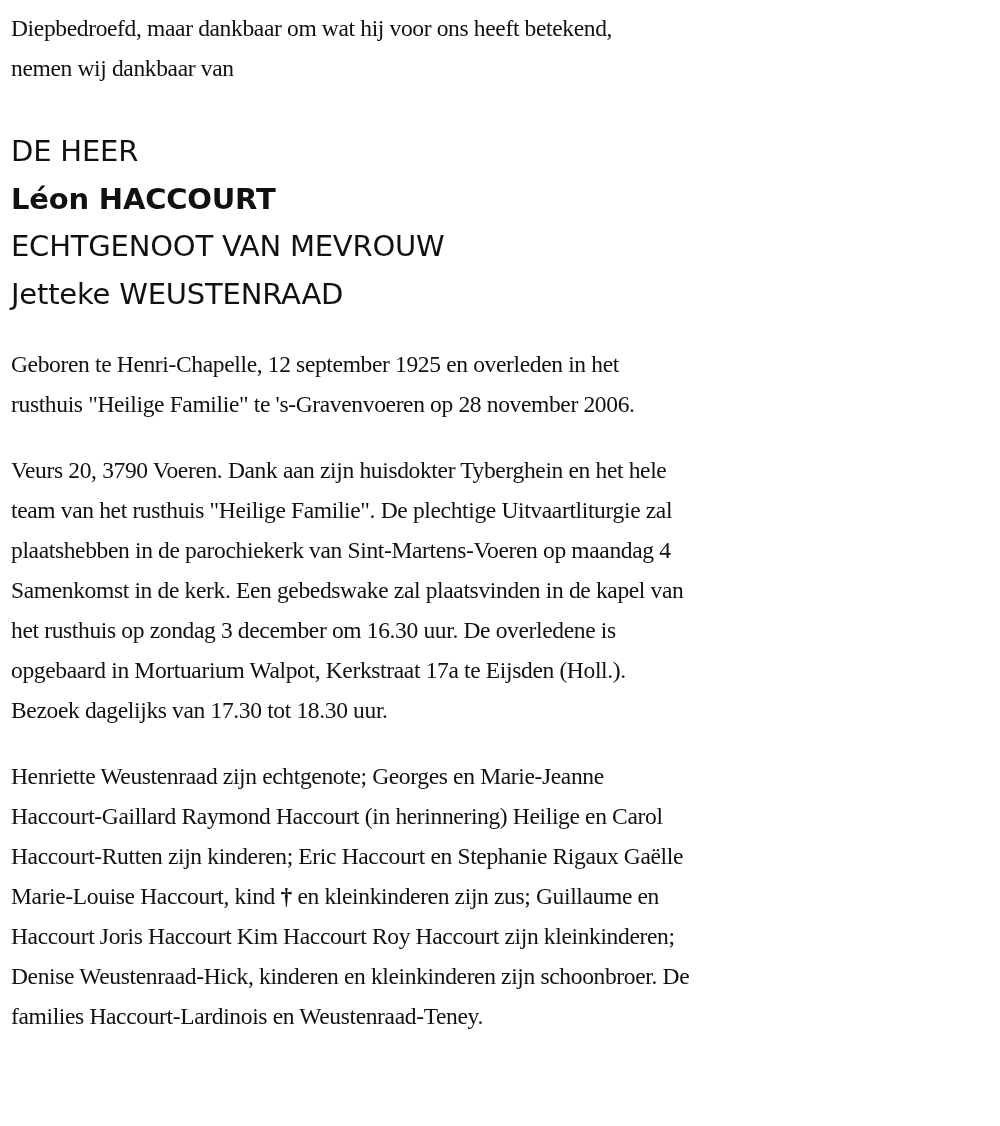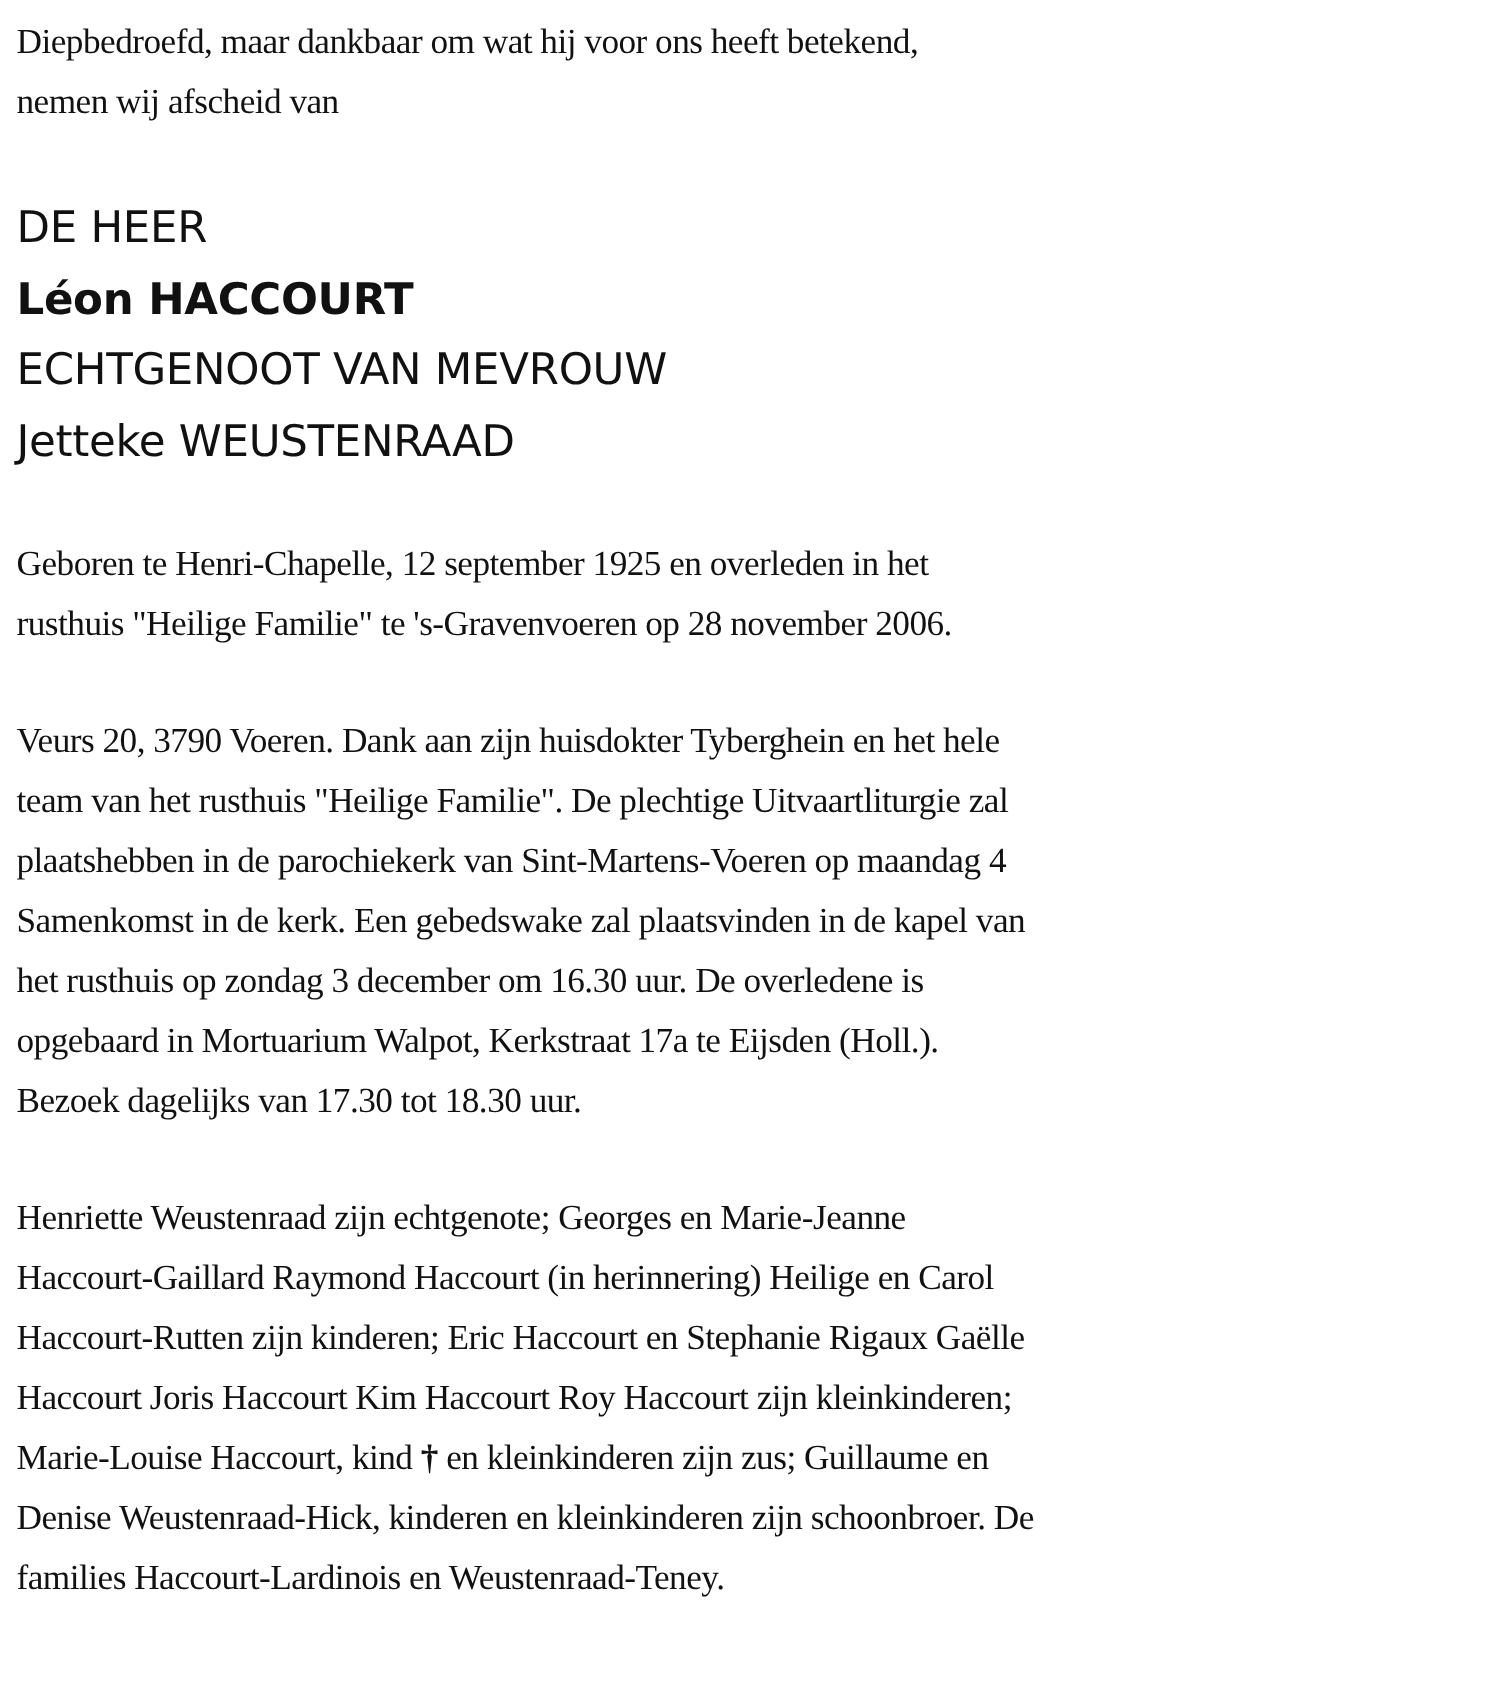--- a/index.html
+++ b/index.html
@@ -33,33 +33,33 @@
     }
     .heading-line {
       font-size: 29px;
       line-height: 47.5px;
       letter-spacing: -0.2px;
       margin: 0;
     }
     .heading-line.bold {
       font-weight: bold;
     }
-    .gap { margin-top: 38px; }
+    .gap { margin-top: 26px; }
     .cross {
       font-weight: bold;
     }
   </style>
 </head>
 <body>
 
 <div class="page">
 
   <div class="intro">
     <p class="para">Diepbedroefd, maar dankbaar om wat hij voor ons heeft betekend,</p>
-    <p class="para">nemen wij afscheid van</p>
+    <p class="para">nemen wij dankbaar van</p>
   </div>
 
   <div class="heading-block">
     <p class="heading-line">DE HEER</p>
     <p class="heading-line bold">Léon HACCOURT</p>
     <p class="heading-line">ECHTGENOOT VAN MEVROUW</p>
     <p class="heading-line">Jetteke WEUSTENRAAD</p>
   </div>
 
   <div class="gap">
@@ -74,19 +74,19 @@
     <p class="para">Samenkomst in de kerk. Een gebedswake zal plaatsvinden in de kapel van</p>
     <p class="para">het rusthuis op zondag 3 december om 16.30 uur. De overledene is</p>
     <p class="para">opgebaard in Mortuarium Walpot, Kerkstraat 17a te Eijsden (Holl.).</p>
     <p class="para">Bezoek dagelijks van 17.30 tot 18.30 uur.</p>
   </div>
 
   <div class="gap">
     <p class="para">Henriette Weustenraad zijn echtgenote; Georges en Marie-Jeanne</p>
     <p class="para">Haccourt-Gaillard Raymond Haccourt (in herinnering) Heilige en Carol</p>
     <p class="para">Haccourt-Rutten zijn kinderen; Eric Haccourt en Stephanie Rigaux Gaëlle</p>
+    <p class="para"><span>Marie-Louise Haccourt, kind </span><span class="cross">†</span><span> en kleinkinderen zijn zus; Guillaume en</span></p>
     <p class="para">Haccourt Joris Haccourt Kim Haccourt Roy Haccourt zijn kleinkinderen;</p>
-    <p class="para"><span>Marie-Louise Haccourt, kind </span><span class="cross">†</span><span> en kleinkinderen zijn zus; Guillaume en</span></p>
     <p class="para">Denise Weustenraad-Hick, kinderen en kleinkinderen zijn schoonbroer. De</p>
     <p class="para">families Haccourt-Lardinois en Weustenraad-Teney.</p>
   </div>
 
 </div>
 
 </body></html>

